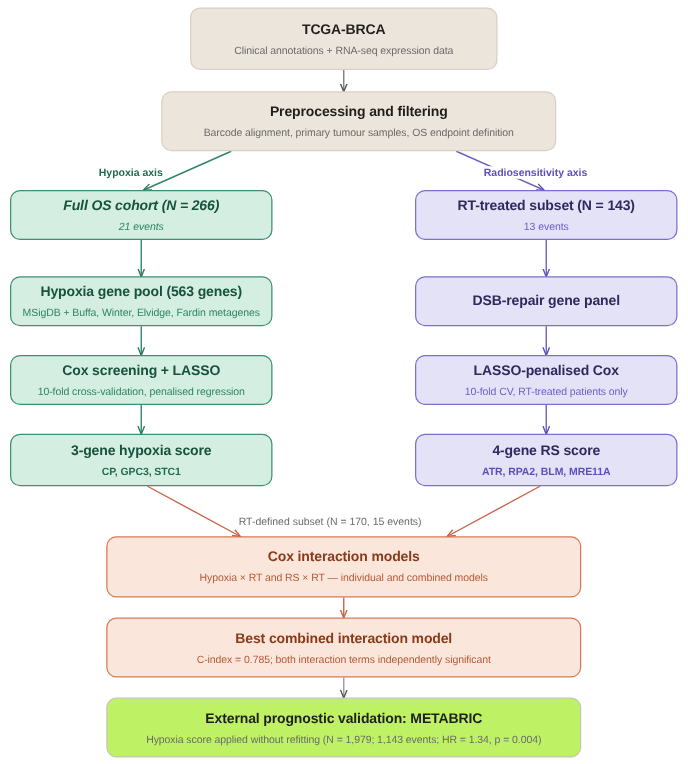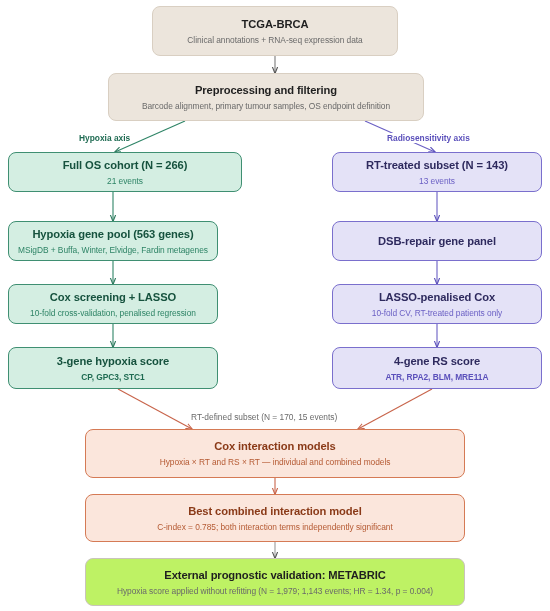--- a/index.html
+++ b/index.html
@@ -119,30 +119,30 @@
     <path d="M275,478 L275,494" stroke="#c8644a" stroke-width="1.1" fill="none" marker-end="url(#ah-red)"></path>
 
     <path d="M275,542 L275,558" stroke="#9a9a9a" stroke-width="1.1" fill="none" marker-end="url(#ah-grey)"></path>
   </svg>
 
   <div class="node n-beige" style="left:152px; top:6px; width:246px; height:50px;">
     <div class="ttl">TCGA-BRCA</div>
     <div class="sub">Clinical annotations + RNA-seq expression data</div>
   </div>
 
-  <div class="node n-beige" style="left:108px; top:73px; width:316px; height:48px;">
+  <div class="node n-beige" style="left:129px; top:73px; width:316px; height:48px;">
     <div class="ttl">Preprocessing and filtering</div>
     <div class="sub">Barcode alignment, primary tumour samples, OS endpoint definition</div>
   </div>
 
   <div class="edge-label lbl-green" style="left:77px; top:133px;">Hypoxia axis</div>
 
   <div class="edge-label lbl-purple" style="left:385px; top:133px;">Radiosensitivity axis</div>
 
-  <div class="node n-green" style="left:8px; top:152px; width:234px; height:40px;">
+  <div class="node n-green" style="left:8px; top:152px; width:210px; height:40px;font-style:italic;">
     <div class="ttl">Full OS cohort (N = 266)</div>
     <div class="sub">21 events</div>
   </div>
 
   <div class="node n-green" style="left:8px; top:221px; width:210px; height:40px;">
     <div class="ttl">Hypoxia gene pool (563 genes)</div>
     <div class="sub">MSigDB + Buffa, Winter, Elvidge, Fardin metagenes</div>
   </div>
 
   <div class="node n-green" style="left:8px; top:284px; width:210px; height:40px;">

